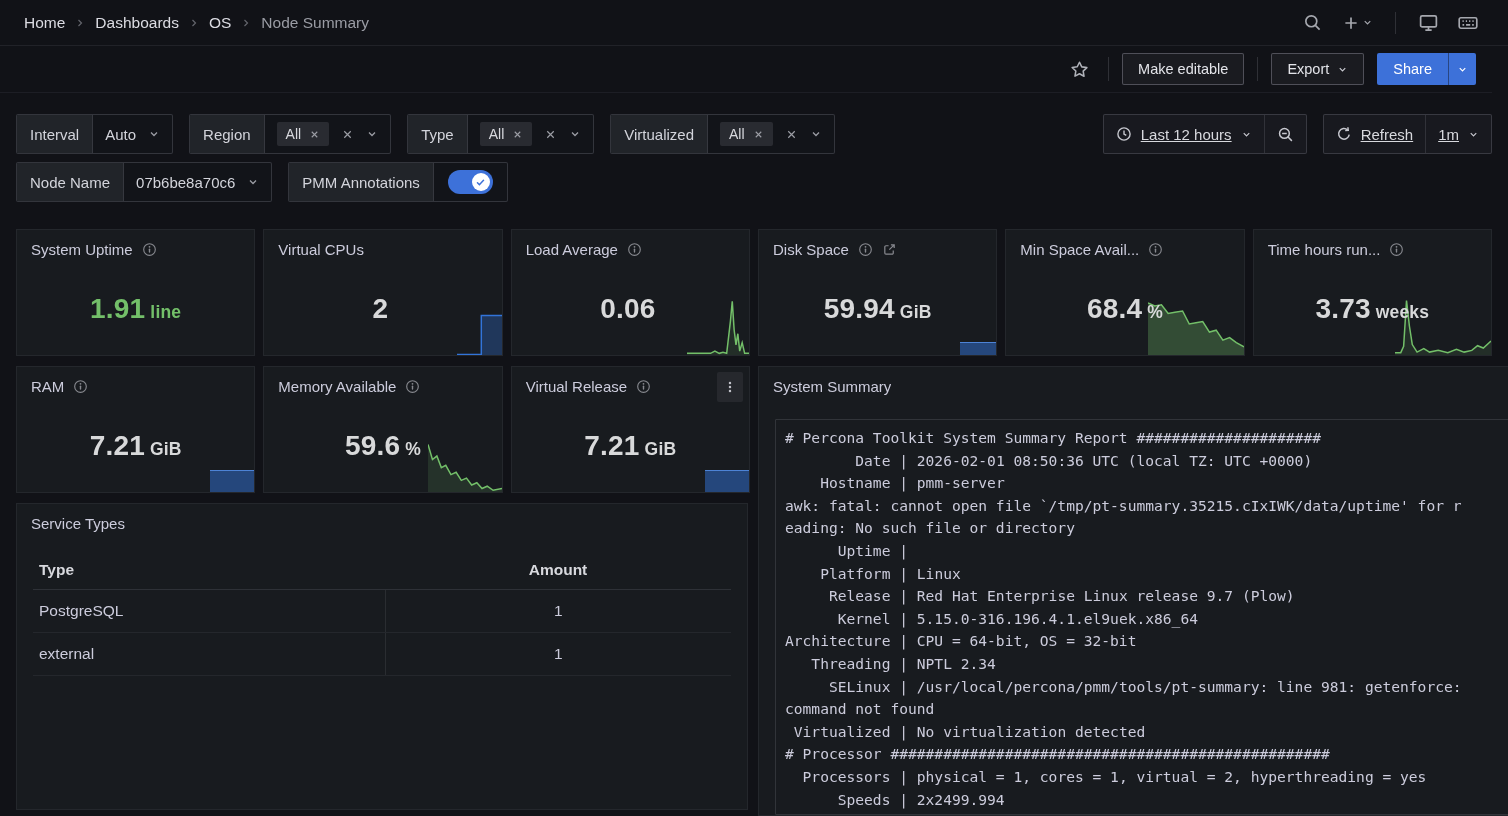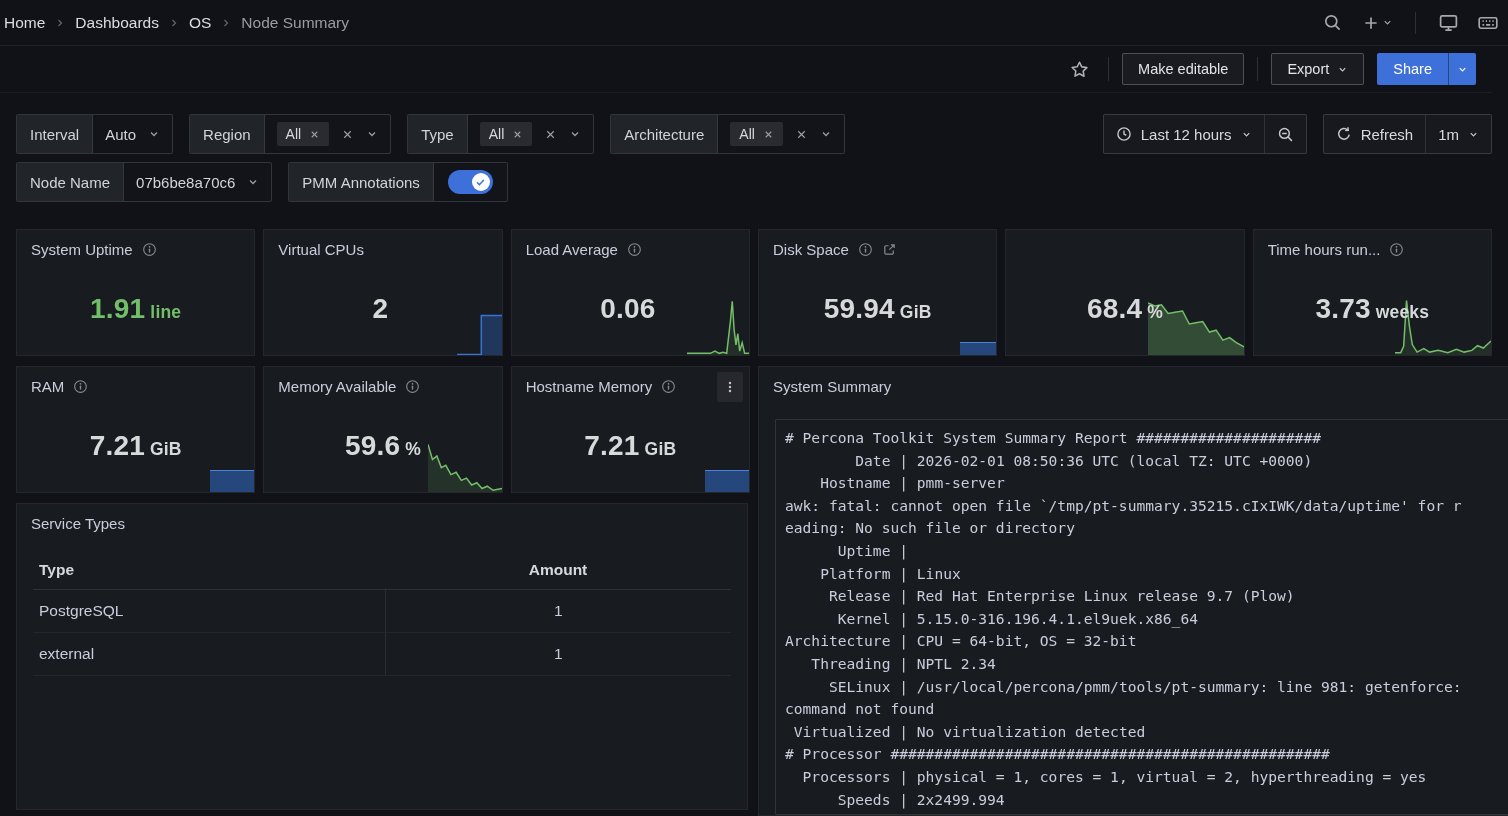--- a/index.html
+++ b/index.html
@@ -8,21 +8,21 @@
     width:1508px; height:816px; overflow:hidden; position:relative;
     background:#111217; color:#ccccdc;
     font-family:"Liberation Sans","DejaVu Sans",sans-serif;
     -webkit-font-smoothing:antialiased;
   }
   svg { display:block; }
 
   
   .nav {
     position:absolute; top:0; left:0; right:0; height:46px;
-    display:flex; align-items:center; padding:0 4px;
+    display:flex; align-items:center; padding:0 24px;
     border-bottom:1px solid rgba(204,204,220,0.09);
   }
   .breadcrumbs { display:flex; align-items:center; gap:9px; font-size:15.5px; }
   .crumb { color:#dcdce3; cursor:pointer; }
   .crumb.current { color:#9a9ca4; cursor:default; }
   .crumb-sep { color:#63656c; display:flex; align-items:center; }
   .nav-right { margin-left:auto; display:flex; align-items:center; gap:8px; }
   .nav-icon-btn { width:32px; height:32px; display:flex; align-items:center; justify-content:center;
                   color:#a6a8af; border-radius:2px; cursor:pointer; }
   .nav-combo { display:flex; align-items:center; gap:2px; color:#a6a8af; cursor:pointer; padding:0 6px; height:32px; }
@@ -80,21 +80,21 @@
   .chip .x, .muted-ic { color:#9b9da4; display:flex; align-items:center; cursor:pointer; }
   .spacer { flex:1 1 auto; }
 
   .seg-group {
     display:inline-flex; align-items:stretch; height:40px;
     border:1px solid rgba(204,204,220,0.18); border-radius:2px;
     background:rgba(204,204,220,0.04); overflow:hidden; flex:0 0 auto;
   }
   .seg {
     display:flex; align-items:center; gap:9px; padding:0 12px;
-    font-size:15px; font-weight:500; color:#d8d9de; cursor:pointer; white-space:nowrap;
+    font-size:15px; font-weight:500; color:#d8d9de; cursor:pointer; white-space:nowrap;text-decoration:underline;
   }
   .seg + .seg { border-left:1px solid rgba(204,204,220,0.14); }
   .seg .ic { color:#c6c7ce; display:flex; align-items:center; }
 
   .toggle {
     width:45px; height:24px; border-radius:13px; background:#3D71D9;
     position:relative; cursor:pointer; align-self:center; margin:0 14px;
   }
   .toggle .knob {
     position:absolute; top:3px; right:3px; width:18px; height:18px; border-radius:50%;
@@ -313,21 +313,21 @@
       </span>
       <span class="muted-ic">
         <svg width="12" height="12" viewBox="0 0 16 16">
             <path d="M4 6l4 4 4-4" fill="none" stroke="currentColor" stroke-width="1.7"></path>
           </svg>
       </span>
     </div>
   </div>
 
   <div class="control">
-    <div class="control-label">Architecture</div>
+    <div class="control-label">Virtualized</div>
     <div class="control-value">
       <span class="chip">
         <span>All</span>
         <span class="x">
           <svg width="11" height="11" viewBox="0 0 16 16">
               <path d="M4 4l8 8M12 4l-8 8" stroke="currentColor" stroke-width="1.6"></path>
             </svg>
         </span>
       </span>
       <span class="muted-ic">
@@ -481,20 +481,30 @@
             <path d="M7 4H4.2A1.2 1.2 0 0 0 3 5.2v6.6A1.2 1.2 0 0 0 4.2 13h6.6A1.2 1.2 0 0 0 12 11.8V9" fill="none" stroke="currentColor" stroke-width="1.3"></path>
             <path d="M9.5 3H13v3.5M13 3L7.8 8.2" fill="none" stroke="currentColor" stroke-width="1.3"></path>
           </svg>
       </span>
     </div>
     <div class="stat-value" style="color: rgb(216, 217, 218);"><span>59.94</span><span class="stat-unit">GiB</span></div>
     <div class="spark" style="width: 36px; height: 13px; background: rgba(50, 116, 217, 0.5); border-top: 1.5px solid rgb(77, 131, 214);"></div>
   </div>
 
   <div class="panel">
+    <div class="panel-header">
+      <span class="panel-title clickable">Min Space Avail...</span>
+      <span class="hdr-ic">
+        <svg width="15" height="15" viewBox="0 0 16 16">
+            <circle cx="8" cy="8" r="6.2" fill="none" stroke="currentColor" stroke-width="1.2"></circle>
+            <circle cx="8" cy="5.1" r="0.95" fill="currentColor"></circle>
+            <rect x="7.25" y="7" width="1.5" height="4.4" rx="0.75" fill="currentColor"></rect>
+          </svg>
+      </span>
+    </div>
     <div class="stat-value" style="color: rgb(216, 217, 218);"><span>68.4</span><span class="stat-unit">%</span></div>
     <div class="spark" style="width: 96px; height: 62px;">
         <svg viewBox="0 0 100 100" preserveAspectRatio="none" width="100%" height="100%">
           <polygon points="0,16 7,21 14,19 21,33 28,31 36,29 43,50 50,48 57,46 64,63 71,60 78,76 85,72 92,80 100,87 100,100 0,100" fill="rgba(115,191,105,0.30)"></polygon>
           <polyline points="0,16 7,21 14,19 21,33 28,31 36,29 43,50 50,48 57,46 64,63 71,60 78,76 85,72 92,80 100,87" fill="none" stroke="#73BF69" stroke-width="1.5" vector-effect="non-scaling-stroke"></polyline>
         </svg>
       </div>
   </div>
 
   <div class="panel">
@@ -549,21 +559,21 @@
     <div class="spark" style="width: 74px; height: 58px;">
         <svg viewBox="0 0 100 100" preserveAspectRatio="none" width="100%" height="100%">
           <polygon points="0,18 6,44 12,38 18,58 24,54 31,70 38,66 45,80 52,76 59,88 66,84 73,94 80,90 88,97 100,94 100,100 0,100" fill="rgba(115,191,105,0.15)"></polygon>
           <polyline points="0,18 6,44 12,38 18,58 24,54 31,70 38,66 45,80 52,76 59,88 66,84 73,94 80,90 88,97 100,94" fill="none" stroke="#73BF69" stroke-width="1.5" vector-effect="non-scaling-stroke"></polyline>
         </svg>
       </div>
   </div>
 
   <div class="panel">
     <div class="panel-header">
-      <span class="panel-title clickable">Hostname Memory</span>
+      <span class="panel-title clickable">Virtual Release</span>
       <span class="hdr-ic">
         <svg width="15" height="15" viewBox="0 0 16 16">
             <circle cx="8" cy="8" r="6.2" fill="none" stroke="currentColor" stroke-width="1.2"></circle>
             <circle cx="8" cy="5.1" r="0.95" fill="currentColor"></circle>
             <rect x="7.25" y="7" width="1.5" height="4.4" rx="0.75" fill="currentColor"></rect>
           </svg>
       </span>
     </div>
     <div class="kebab">
       <span>

